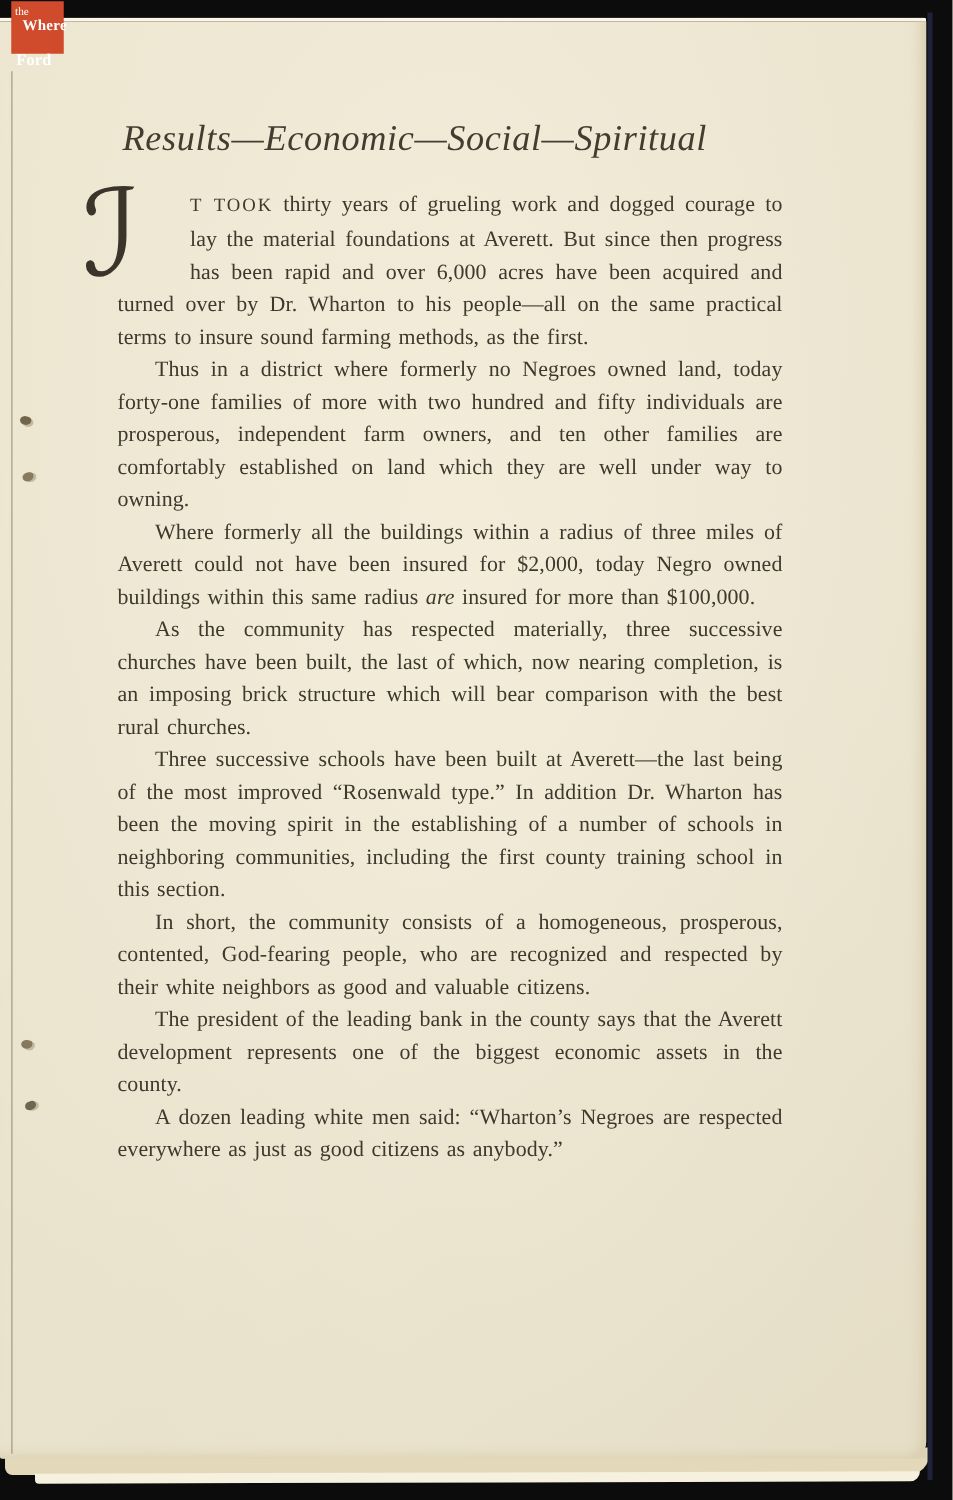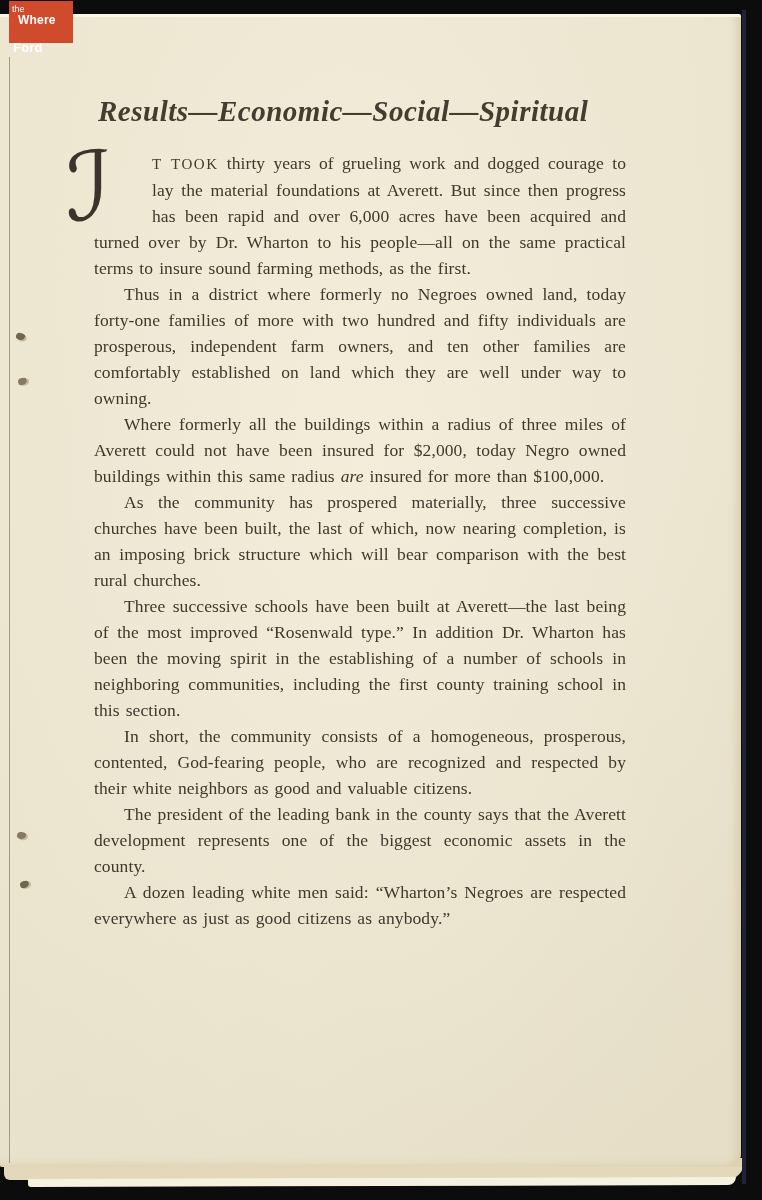--- a/index.html
+++ b/index.html
@@ -45,42 +45,42 @@
     position:absolute;width:9px;height:7px;border-radius:50% 40% 55% 45%;
     background:rgba(100,85,55,0.75);
     box-shadow:2px 1px 0 rgba(140,120,85,0.4);
   }
   .stitch.s1{left:16px;top:316px;transform:rotate(18deg);background:rgba(80,70,45,0.8);}
   .stitch.s2{left:18px;top:361px;transform:rotate(-10deg);}
   .stitch.s3{left:17px;top:815px;transform:rotate(8deg);}
   .stitch.s4{left:20px;top:864px;transform:rotate(-14deg);background:rgba(80,70,45,0.8);}
   
   .logo{
-    position:absolute;left:9px;top:1px;width:64px;height:42px;
+    position:absolute;left:9px;top:1px;width:42px;height:42px;
     background:#d04a2c;
     color:#fff;
-    font-family:Liberation Sans, sans-serif;
+    font-family:Liberation Serif, serif;
     line-height:1;z-index:5;
     padding:3px 0 0 2px;box-sizing:border-box;
   }
   .logo .the{font-size:9px;font-weight:400;display:block;margin:1px 0 0 1px;}
   .logo .henry{font-size:12px;font-weight:700;display:block;margin:0 0 0 7px;letter-spacing:0.2px;}
   .logo .ford{font-size:13px;font-weight:700;display:block;margin:15px 0 0 2px;letter-spacing:0.2px;}
   
   .content{
     position:absolute;left:94px;top:78px;width:532px;
     color:#3f382d;
   }
   .title{
     font-style:italic;
     font-size:29px;
     letter-spacing:0.5px;
     color:#443c30;
     margin:0 0 22px 4px;
-    font-weight:700;
+    font-weight:400;
   }
   .text-block p{
     margin:0;
     font-size:17.5px;
     line-height:26px;
     text-align:justify;
     text-indent:30px;
     letter-spacing:0.1px;
     word-spacing:1.5px;
   }
@@ -120,21 +120,21 @@
   <div class="stitch s4"></div>
 
   <div class="content">
     <h1 class="title">Results—Economic—Social—Spiritual</h1>
     <div class="text-block">
         <p class="first-para"><span class="dropcap">
             <span>ℐ</span>
           </span><span class="opening-caps">T TOOK</span><span> thirty years of grueling work and dogged courage to lay the material foundations at Averett. But since then progress has been rapid and over 6,000 acres have been acquired and turned over by Dr. Wharton to his people—all on the same practical terms to insure sound farming methods, as the first.</span></p>
         <p><span>Thus in a district where formerly no Negroes owned land, today forty-one families of more with two hundred and fifty individuals are prosperous, independent farm owners, and ten other families are comfortably established on land which they are well under way to owning.</span></p>
         <p><span>Where formerly all the buildings within a radius of three miles of Averett could not have been insured for $2,000, today Negro owned buildings within this same radius </span><span class="italic">are</span><span> insured for more than $100,000.</span></p>
-        <p><span>As the community has prospered materially, three successive churches have been built, the last of which, now nearing completion, is an imposing brick structure which will bear comparison with the best rural churches.</span></p>
+        <p><span>As the community has respected materially, three successive churches have been built, the last of which, now nearing completion, is an imposing brick structure which will bear comparison with the best rural churches.</span></p>
         <p><span>Three successive schools have been built at Averett—the last being of the most improved “Rosenwald type.”  In addition Dr. Wharton has been the moving spirit in the establishing of a number of schools in neighboring communities, including the first county training school in this section.</span></p>
         <p><span>In short, the community consists of a homogeneous, prosperous, contented, God-fearing people, who are recognized and respected by their white neighbors as good and valuable citizens.</span></p>
         <p><span>The president of the leading bank in the county says that the Averett development represents one of the biggest economic assets in the county.</span></p>
         <p><span>A dozen leading white men said: “Wharton’s Negroes are respected everywhere as just as good citizens as anybody.”</span></p>
       </div>
   </div>
 </div>
 
 <div class="logo">
   <span class="the">the</span>

